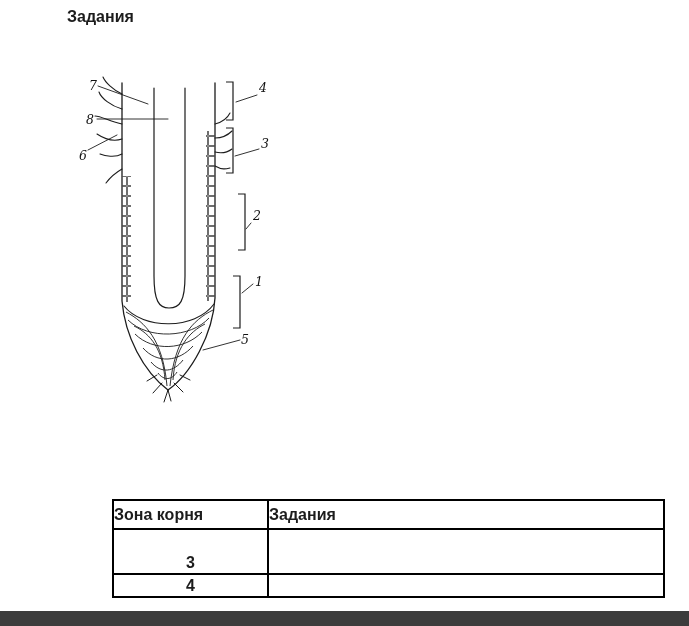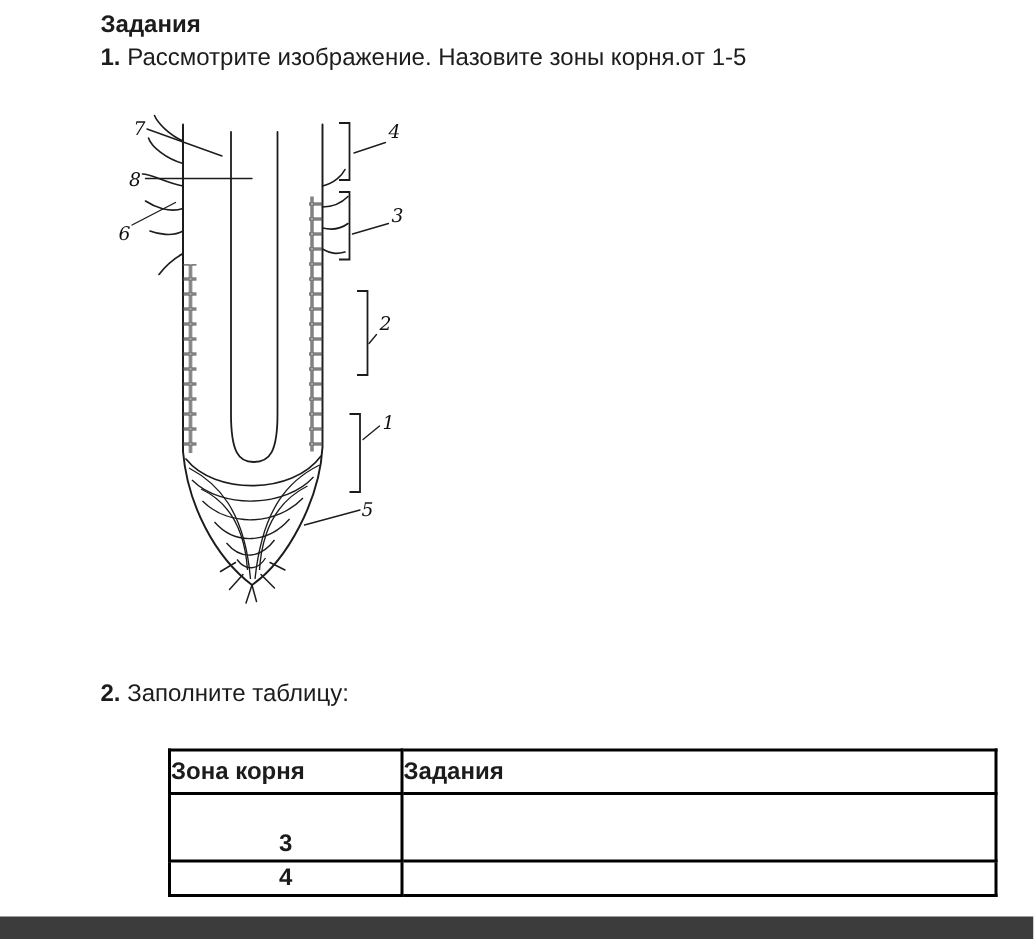--- a/index.html
+++ b/index.html
@@ -56,21 +56,20 @@
     background: #3c3c3c;
   }
 </style>
 </head>
 <body>
 
 <div class="page">
 
   <h1 class="title">Задания</h1>
 
-  <p class="task task1"><b>1.</b><span> Рассмотрите изображение. Назовите зоны корня.от 1-5</span></p>
 
   <figure class="diagram">
     <svg width="205" height="332" viewBox="0 0 205 332" xmlns="http://www.w3.org/2000/svg">
       <defs>
         <pattern id="cells" width="9" height="10" patternUnits="userSpaceOnUse">
           <rect x="0.6" y="0.6" width="7.8" height="8.8" fill="none" stroke="#4a4a4a" stroke-width="0.8"></rect>
         </pattern>
       </defs>
 
       <g fill="none" stroke="#1c1c1c" stroke-width="1.3" stroke-linecap="round">
@@ -143,21 +142,20 @@
         <text x="6" y="84">6</text>
         <text x="186" y="16">4</text>
         <text x="188" y="72">3</text>
         <text x="180" y="144">2</text>
         <text x="182" y="210">1</text>
         <text x="168" y="268">5</text>
       </g>
     </svg>
   </figure>
 
-  <p class="task task2"><b>2.</b><span> Заполните таблицу:</span></p>
 
   <div class="table-wrap">
     <table class="zones-table">
       <tbody>
           <tr>
         <td class="hdr zone-col">Зона корня</td>
         <td class="hdr func-col">Задания</td>
       </tr>
       <tr class="row-3">
         <td class="zone-val">3</td>

